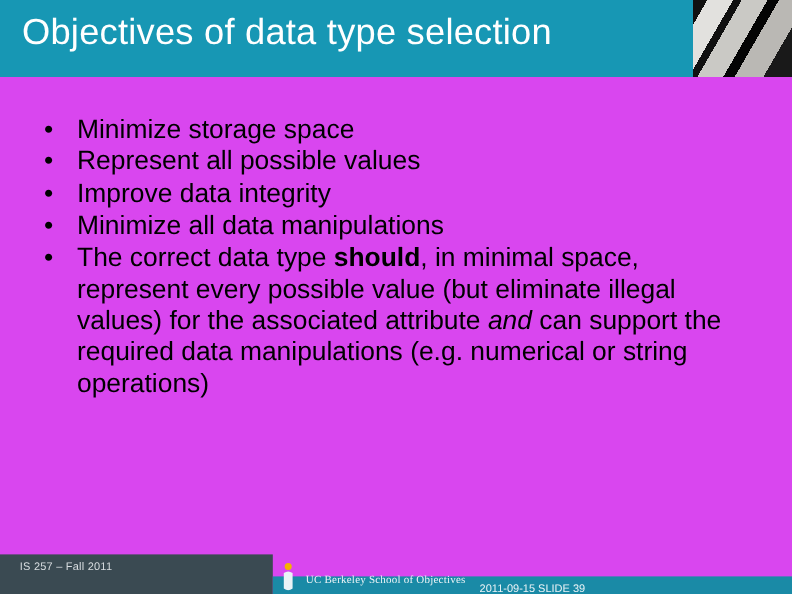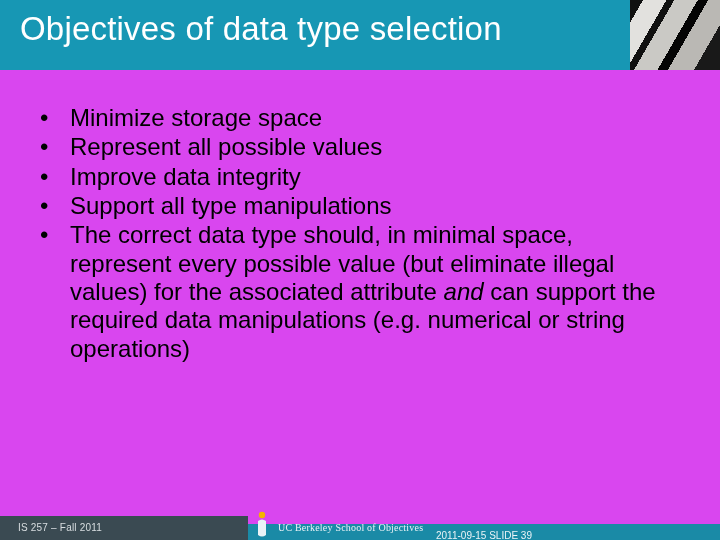--- a/index.html
+++ b/index.html
@@ -60,32 +60,32 @@
     margin:0 0 1px 0;
   }
   ul.bullets>li::before{
     content:"•";
     position:absolute;
     left:0;
     top:0;
     font-size:24px;
     line-height:1.18;
   }
-  .bold{font-weight:400;}
+  .bold{font-weight:700;}
   .ital{font-style:italic;}
 
   .footer{
     position:absolute;
     left:0;right:0;bottom:0;
     height:24px;
   }
   .footer-left{
     position:absolute;
     left:0;bottom:0;
-    width:248px;height:24px;
+    width:248px;height:36px;
     background:var(--footer-dark);
     color:#d8dde0;
     font-size:10px;
     line-height:24px;
     padding-left:18px;
     box-sizing:border-box;
     letter-spacing:0.2px;
   }
   .footer-right{
     position:absolute;
@@ -127,21 +127,21 @@
 
   <div class="title-bar"></div>
   <div class="corner-photo"></div>
   <div class="title-text">Objectives of data type selection</div>
 
   <div class="body">
     <ul class="bullets">
       <li><span>Minimize storage space</span></li>
       <li><span>Represent all possible values</span></li>
       <li><span>Improve data integrity</span></li>
-      <li><span>Support all type manipulations</span></li>
+      <li><span>Minimize all data manipulations</span></li>
       <li>
         <span>The correct data type </span><span class="bold">should</span><span>, in minimal space, represent every possible value (but eliminate illegal values) for the associated attribute </span><span class="ital">and</span><span> can support the required data manipulations (e.g. numerical or string operations)</span>
       </li>
     </ul>
   </div>
 
   <div class="footer">
     <div class="footer-left">IS 257 – Fall 2011</div>
     <div class="footer-right">2011-09-15 SLIDE 39</div>
     <div class="footer-logo">

